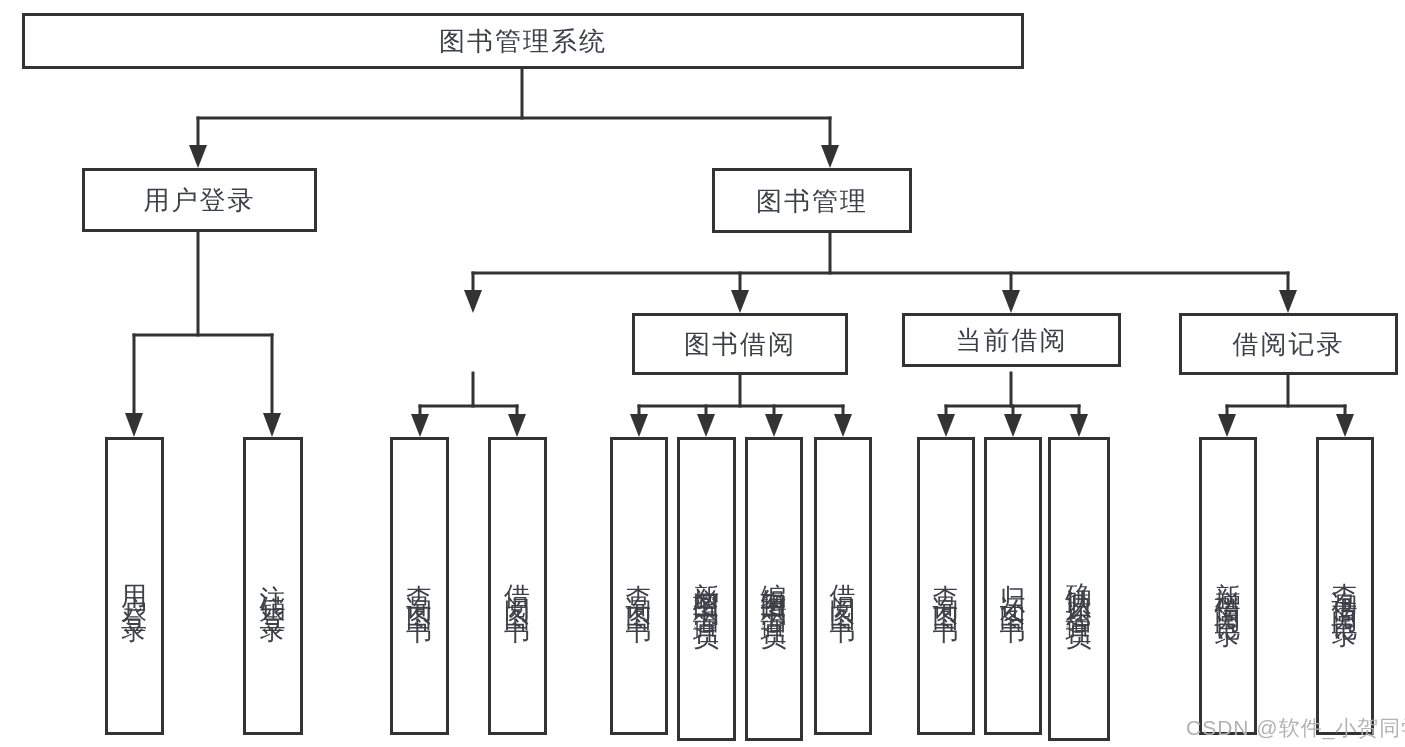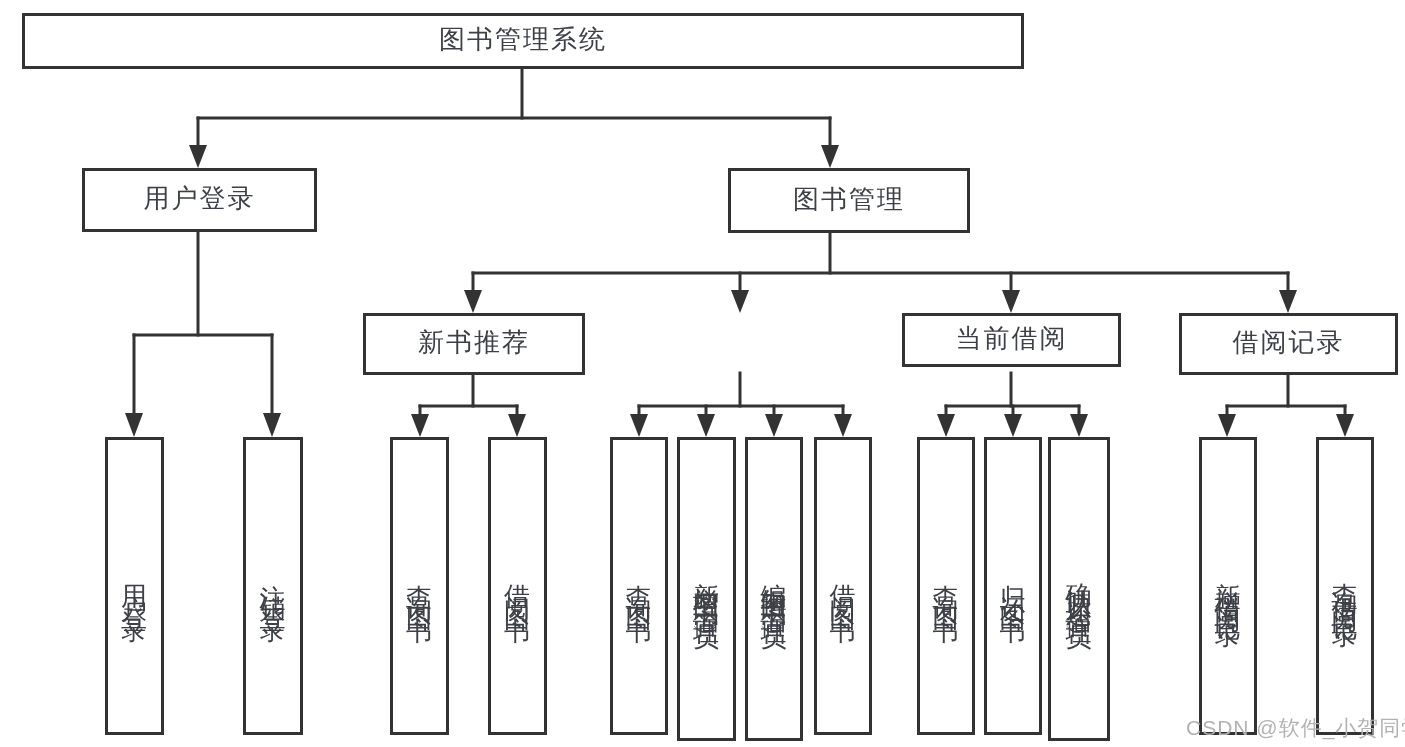--- a/index.html
+++ b/index.html
@@ -30,21 +30,20 @@
     align-items: center;
     justify-content: center;
     color: #3d4046;
     font-size: 26px;
     z-index: 1;
     line-height: 1;
   }
   .node .hlabel {
     white-space: nowrap;
     letter-spacing: 2px;
-    font-family: Liberation Mono, monospace;
   }
   .vtext {
     writing-mode: vertical-rl;
     text-orientation: mixed;
     white-space: nowrap;
   }
   .ls4 { letter-spacing: 11px; }
   .ls6 { letter-spacing: 8px; }
   .ls9 { letter-spacing: 6px; }
   .watermark {
@@ -129,26 +128,26 @@
     </g>
   </svg>
 
   <div class="node" style="left:22px; top:13px; width:1002px; height:56px;">
     <span class="hlabel">图书管理系统</span>
   </div>
 
   <div class="node" style="left:82px; top:168px; width:235px; height:64px;">
     <span class="hlabel">用户登录</span>
   </div>
-  <div class="node" style="left:728px; top:168px; width:242px; height:65px;">
+  <div class="node" style="left:712px; top:168px; width:200px; height:65px;">
     <span class="hlabel">图书管理</span>
   </div>
 
-  <div class="node" style="left:363px; top:313px; width:222px; height:62px;">
-    <span class="hlabel">新书推荐</span>
+  <div class="node" style="left:632px; top:313px; width:216px; height:62px;">
+    <span class="hlabel">图书借阅</span>
   </div>
   <div class="node" style="left:902px; top:313px; width:219px; height:54px;">
     <span class="hlabel">当前借阅</span>
   </div>
   <div class="node" style="left:1179px; top:313px; width:219px; height:62px;">
     <span class="hlabel">借阅记录</span>
   </div>
 
   <div class="node" style="left:105px; top:437px; width:59px; height:298px;">
     <span class="vtext ls4">用户登录</span>

